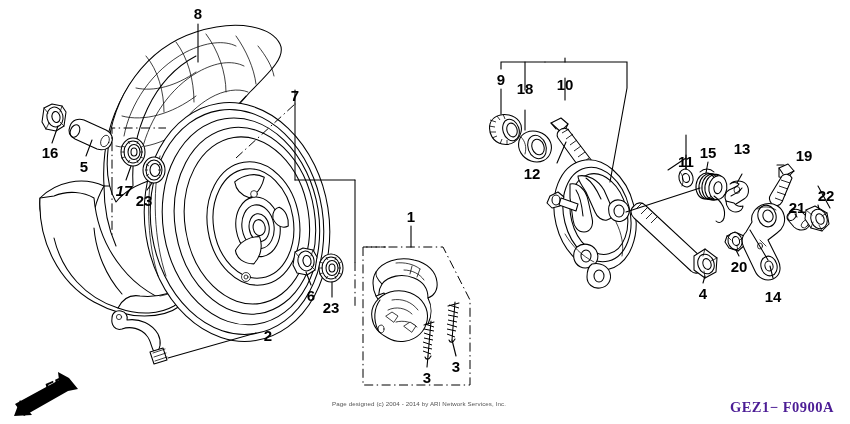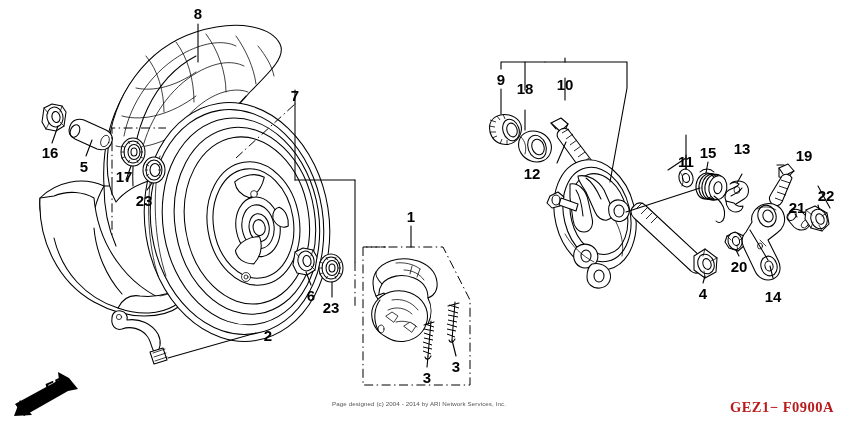--- a/index.html
+++ b/index.html
@@ -37,21 +37,21 @@
     letter-spacing: 0px;
   }
   #diagram-code {
     position: absolute;
     right: 16px;
     bottom: 8px;
     font-family: "Liberation Serif", serif;
     font-size: 14.5px;
     font-weight: bold;
     letter-spacing: 0.5px;
-    color: #b91c1c;
+    color: #4c1d95;
     white-space: nowrap;
   }
   #copyright {
     position: absolute;
     left: 332px;
     bottom: 17px;
     font-family: "Liberation Sans", sans-serif;
     font-size: 6.2px;
     color: #555555;
     white-space: nowrap;
@@ -475,21 +475,21 @@
       <path class="leader" d="M668 170 L686 158"></path>
       <path class="leader" d="M626 212 L700 188"></path>
       <path class="leader" d="M818 186 L830 208"></path>
     </g>
   </svg>
 
   <div class="callout" style="left:198px; top:13px;">8</div>
   <div class="callout" style="left:295px; top:95px;">7</div>
   <div class="callout" style="left:50px;  top:152px;">16</div>
   <div class="callout" style="left:84px;  top:166px;">5</div>
-  <div class="callout" style="left:124px; top:176px;">17</div>
+  <div class="callout" style="left:124px; top:190px;font-style:italic;">17</div>
   <div class="callout" style="left:144px; top:200px;">23</div>
   <div class="callout" style="left:268px; top:335px;">2</div>
   <div class="callout" style="left:311px; top:295px;">6</div>
   <div class="callout" style="left:331px; top:307px;">23</div>
   <div class="callout" style="left:411px; top:216px;">1</div>
   <div class="callout" style="left:427px; top:377px;">3</div>
   <div class="callout" style="left:456px; top:366px;">3</div>
   <div class="callout" style="left:501px; top:79px;">9</div>
   <div class="callout" style="left:525px; top:88px;">18</div>
   <div class="callout" style="left:565px; top:84px;">10</div>

